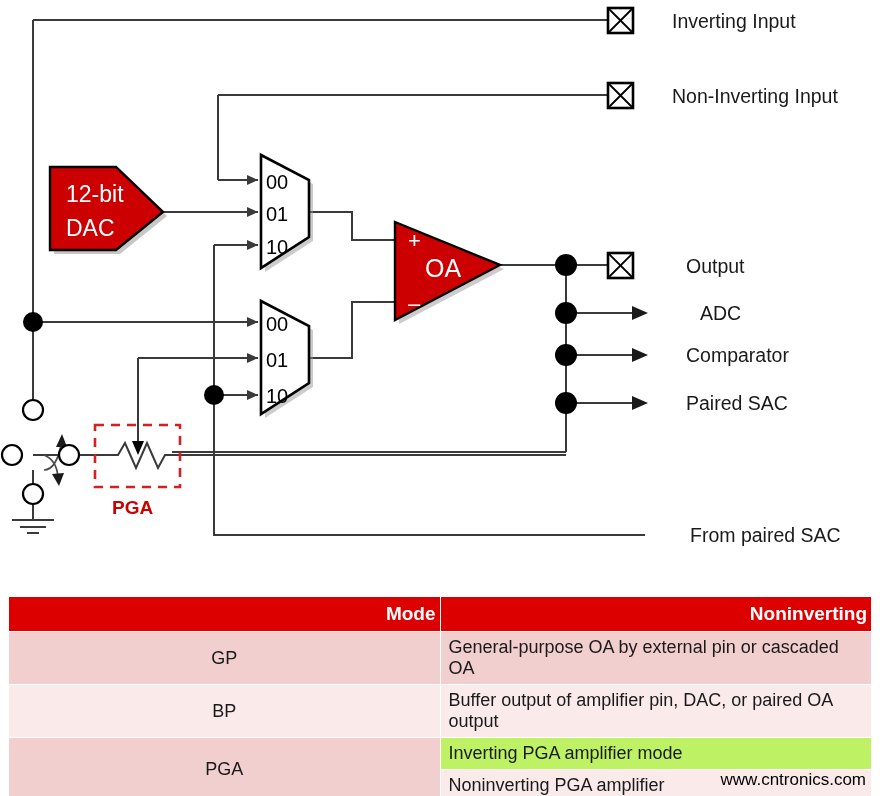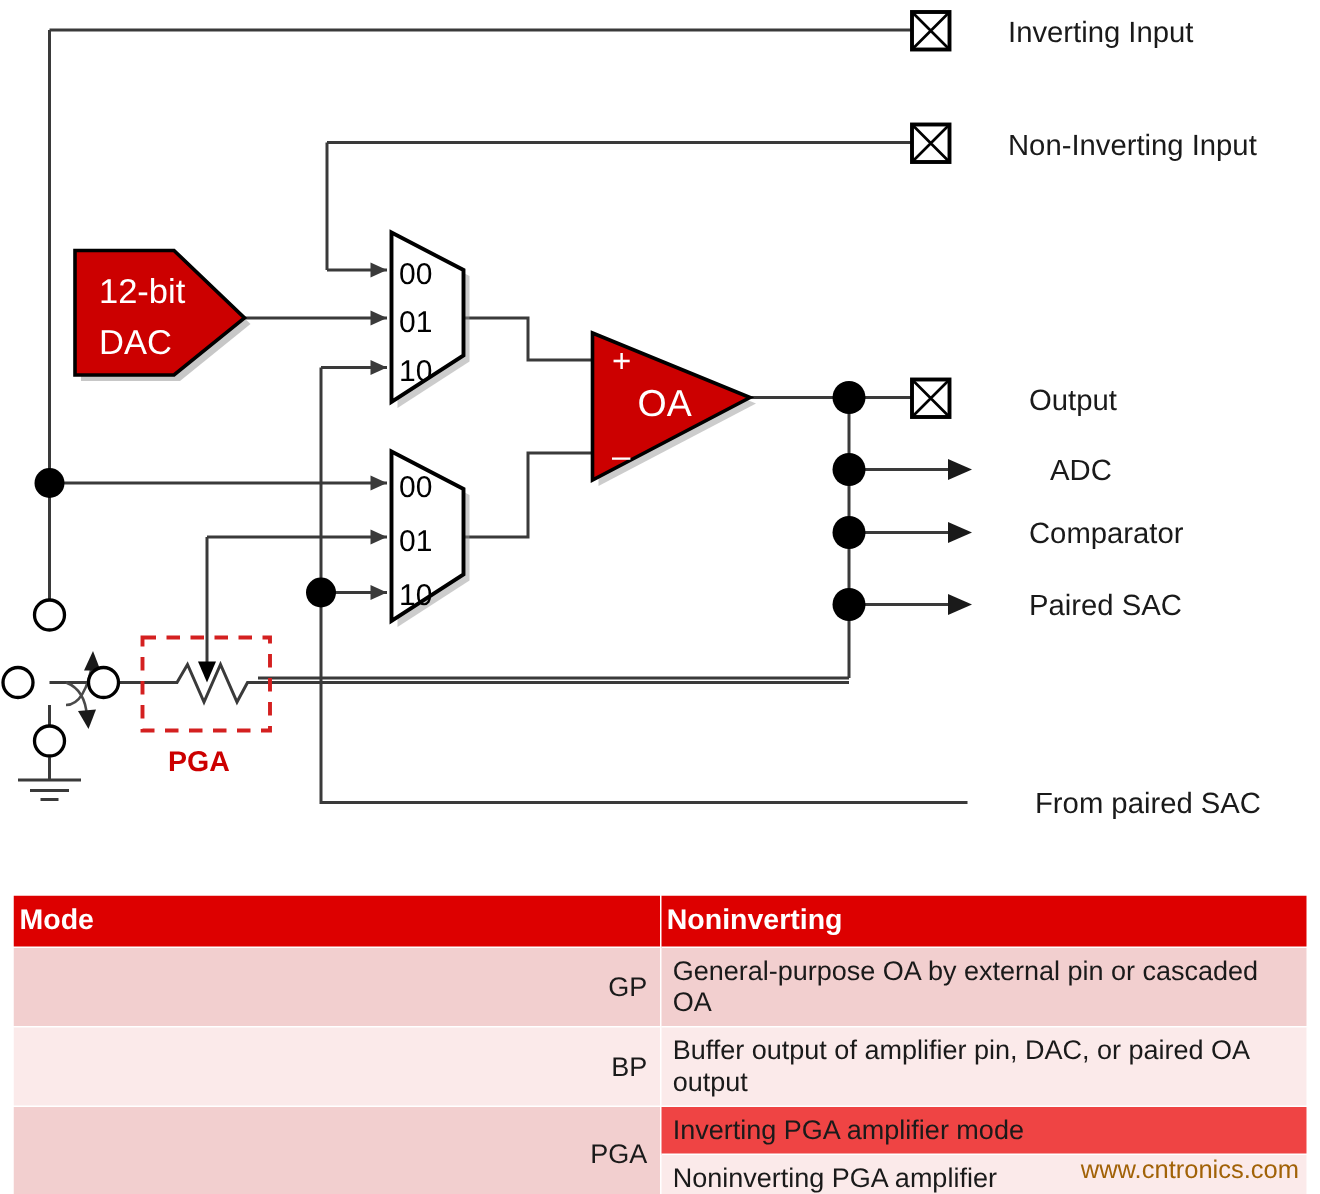--- a/index.html
+++ b/index.html
@@ -101,43 +101,43 @@
     border-collapse: collapse;
     table-layout: fixed;
   }
   table.modes th {
     background: #DD0000;
     color: #ffffff;
     font-size: 19px;
     font-weight: bold;
     padding: 6px 4px;
     border: 1px solid #ffffff;
-    text-align: left;
+    text-align: right;
   }
   table.modes td {
     font-size: 18px;
     color: #1a1a1a;
     padding: 5px 8px;
     border: 1px solid #ffffff;
   }
   td.mode-cell {
-    text-align: right;
+    text-align: center;
     width: 230px;
   }
   .row-a td { background: #F2CFCF; }
   .row-b td { background: #FBEAEA; }
-  td.cfg-a { background: #ef4444; }
+  td.cfg-a { background: #bef264; }
   td.cfg-b { background: #FBEAEA; }
   .watermark {
     position: absolute;
     right: 14px;
     bottom: 6px;
     font-family: "Liberation Sans", sans-serif;
     font-size: 17px;
-    color: #a16207;
+    color: #000000;
     pointer-events: none;
     margin-left: 31px;
   }
 </style>
 </head>
 <body>
 
 <div id="root">
 
   <svg class="diagram" viewBox="0 0 880 590">

